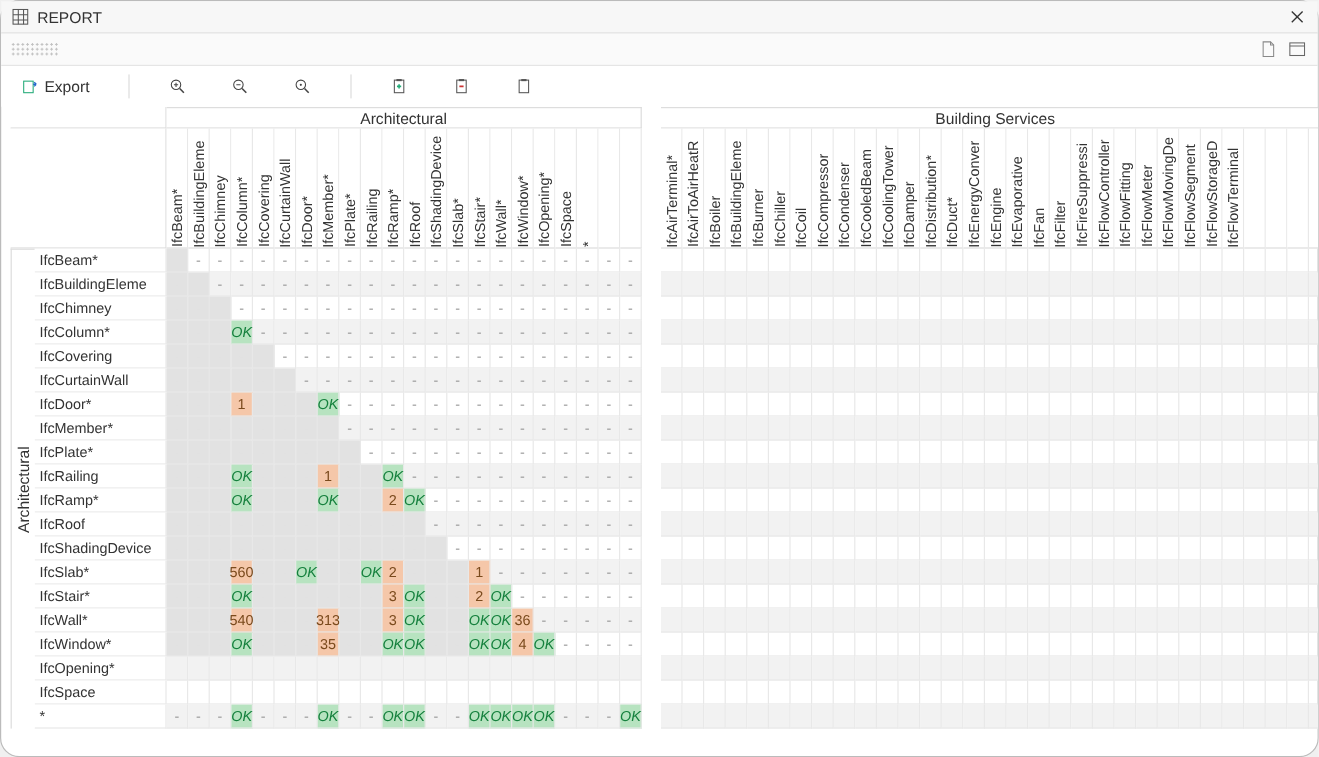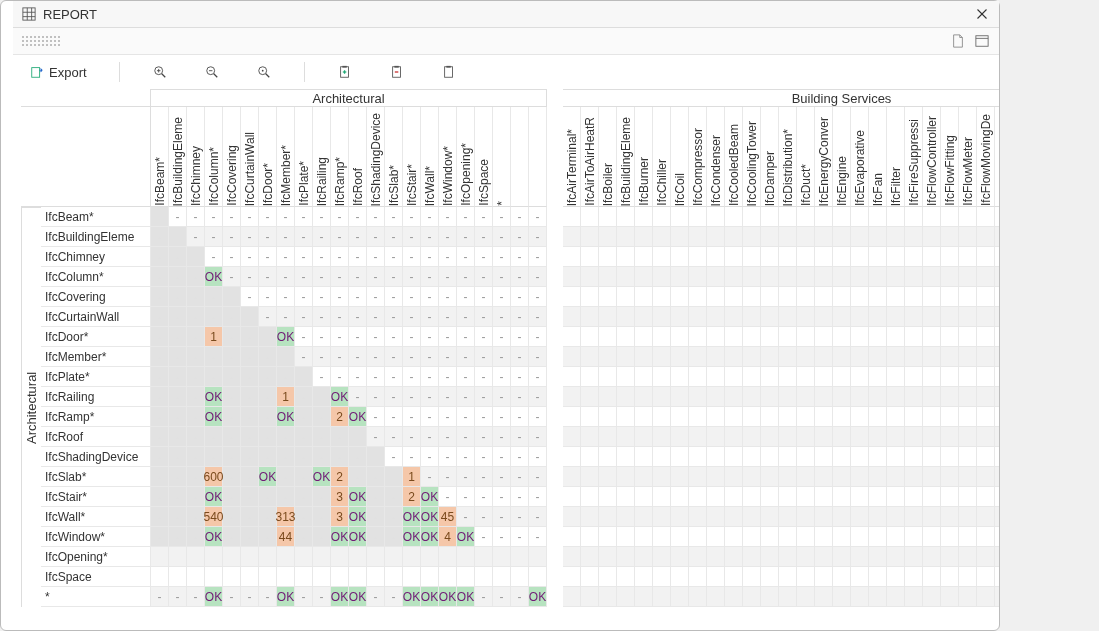--- a/index.html
+++ b/index.html
@@ -6,28 +6,27 @@
 body {
   font-family: "Segoe UI", Arial, sans-serif;
   font-size: 13px;
   color: #333;
   background: #f0f0f0;
   width: 1099px;
   height: 631px;
   overflow: hidden;
 }
 .window {
-  width: 1000px;
+  width: 1099px;
   height: 631px;
   background: #fff;
   border: 1px solid #bbb;
-  border-radius: 6px;
+  border-radius: 16px;
   display: flex;
   flex-direction: column;
-  padding-left: 12px;
 }
 .titlebar {
   display: flex;
   align-items: center;
   padding: 4px 8px;
   border-bottom: 1px solid #ddd;
   background: #f7f7f7;
 }
 .titlebar .title-icon {
   width: 16px; height: 16px; margin-right: 6px;
@@ -97,21 +96,21 @@
 }
 .cell.rowlabel {
   justify-content:flex-start;
   padding-left:4px;
   overflow:hidden;
   background:#fff;
 }
 .stripe { background:#f2f2f2; }
 .diag { background:#e2e2e2; }
 .upper { background:#e2e2e2; color:#e2e2e2; }
-.ok-cell { background:#b7e3c0; color:#701a75; font-weight:500; }
+.ok-cell { background:#b7e3c0; color:#15803d; font-weight:500;font-style:italic; }
 .num-cell { background:#f5c7a9; color:#7a4a1d; font-weight:500; }
 .dash-cell { color:#999; }
 
 .top-group {
   height: 18px;
   display:flex; align-items:center; justify-content:center;
   border-bottom:1px solid #ddd;
   border-top:1px solid #ddd;
   border-right:1px solid #ddd;
   font-size:13px;
@@ -1140,21 +1139,21 @@
         <div class="cell"></div>
         <div class="cell"></div>
         <div class="cell"></div>
         <div class="cell"></div>
         <div class="cell"></div>
         <div class="cell"></div>
         <div class="cell rowlabel stripe">IfcSlab*</div>
         <div class="cell upper">-</div>
         <div class="cell upper">-</div>
         <div class="cell upper">-</div>
-        <div class="cell num-cell">600</div>
+        <div class="cell num-cell">560</div>
         <div class="cell upper">-</div>
         <div class="cell upper">-</div>
         <div class="cell ok-cell">OK</div>
         <div class="cell upper">-</div>
         <div class="cell upper">-</div>
         <div class="cell ok-cell">OK</div>
         <div class="cell num-cell">2</div>
         <div class="cell upper">-</div>
         <div class="cell upper">-</div>
         <div class="cell diag"></div>
@@ -1263,21 +1262,21 @@
         <div class="cell upper">-</div>
         <div class="cell num-cell">313</div>
         <div class="cell upper">-</div>
         <div class="cell upper">-</div>
         <div class="cell num-cell">3</div>
         <div class="cell ok-cell">OK</div>
         <div class="cell upper">-</div>
         <div class="cell upper">-</div>
         <div class="cell ok-cell">OK</div>
         <div class="cell ok-cell">OK</div>
-        <div class="cell num-cell">45</div>
+        <div class="cell num-cell">36</div>
         <div class="cell dash-cell stripe">-</div>
         <div class="cell dash-cell stripe">-</div>
         <div class="cell dash-cell stripe">-</div>
         <div class="cell dash-cell stripe">-</div>
         <div class="cell dash-cell stripe">-</div>
         <div class="cell gap-col"></div>
         <div class="cell stripe"></div>
         <div class="cell stripe"></div>
         <div class="cell stripe"></div>
         <div class="cell stripe"></div>
@@ -1309,21 +1308,21 @@
         <div class="cell stripe"></div>
         <div class="cell stripe"></div>
         <div class="cell rowlabel">IfcWindow*</div>
         <div class="cell upper">-</div>
         <div class="cell upper">-</div>
         <div class="cell upper">-</div>
         <div class="cell ok-cell">OK</div>
         <div class="cell upper">-</div>
         <div class="cell upper">-</div>
         <div class="cell upper">-</div>
-        <div class="cell num-cell">44</div>
+        <div class="cell num-cell">35</div>
         <div class="cell upper">-</div>
         <div class="cell upper">-</div>
         <div class="cell ok-cell">OK</div>
         <div class="cell ok-cell">OK</div>
         <div class="cell upper">-</div>
         <div class="cell upper">-</div>
         <div class="cell ok-cell">OK</div>
         <div class="cell ok-cell">OK</div>
         <div class="cell num-cell">4</div>
         <div class="cell ok-cell">OK</div>

